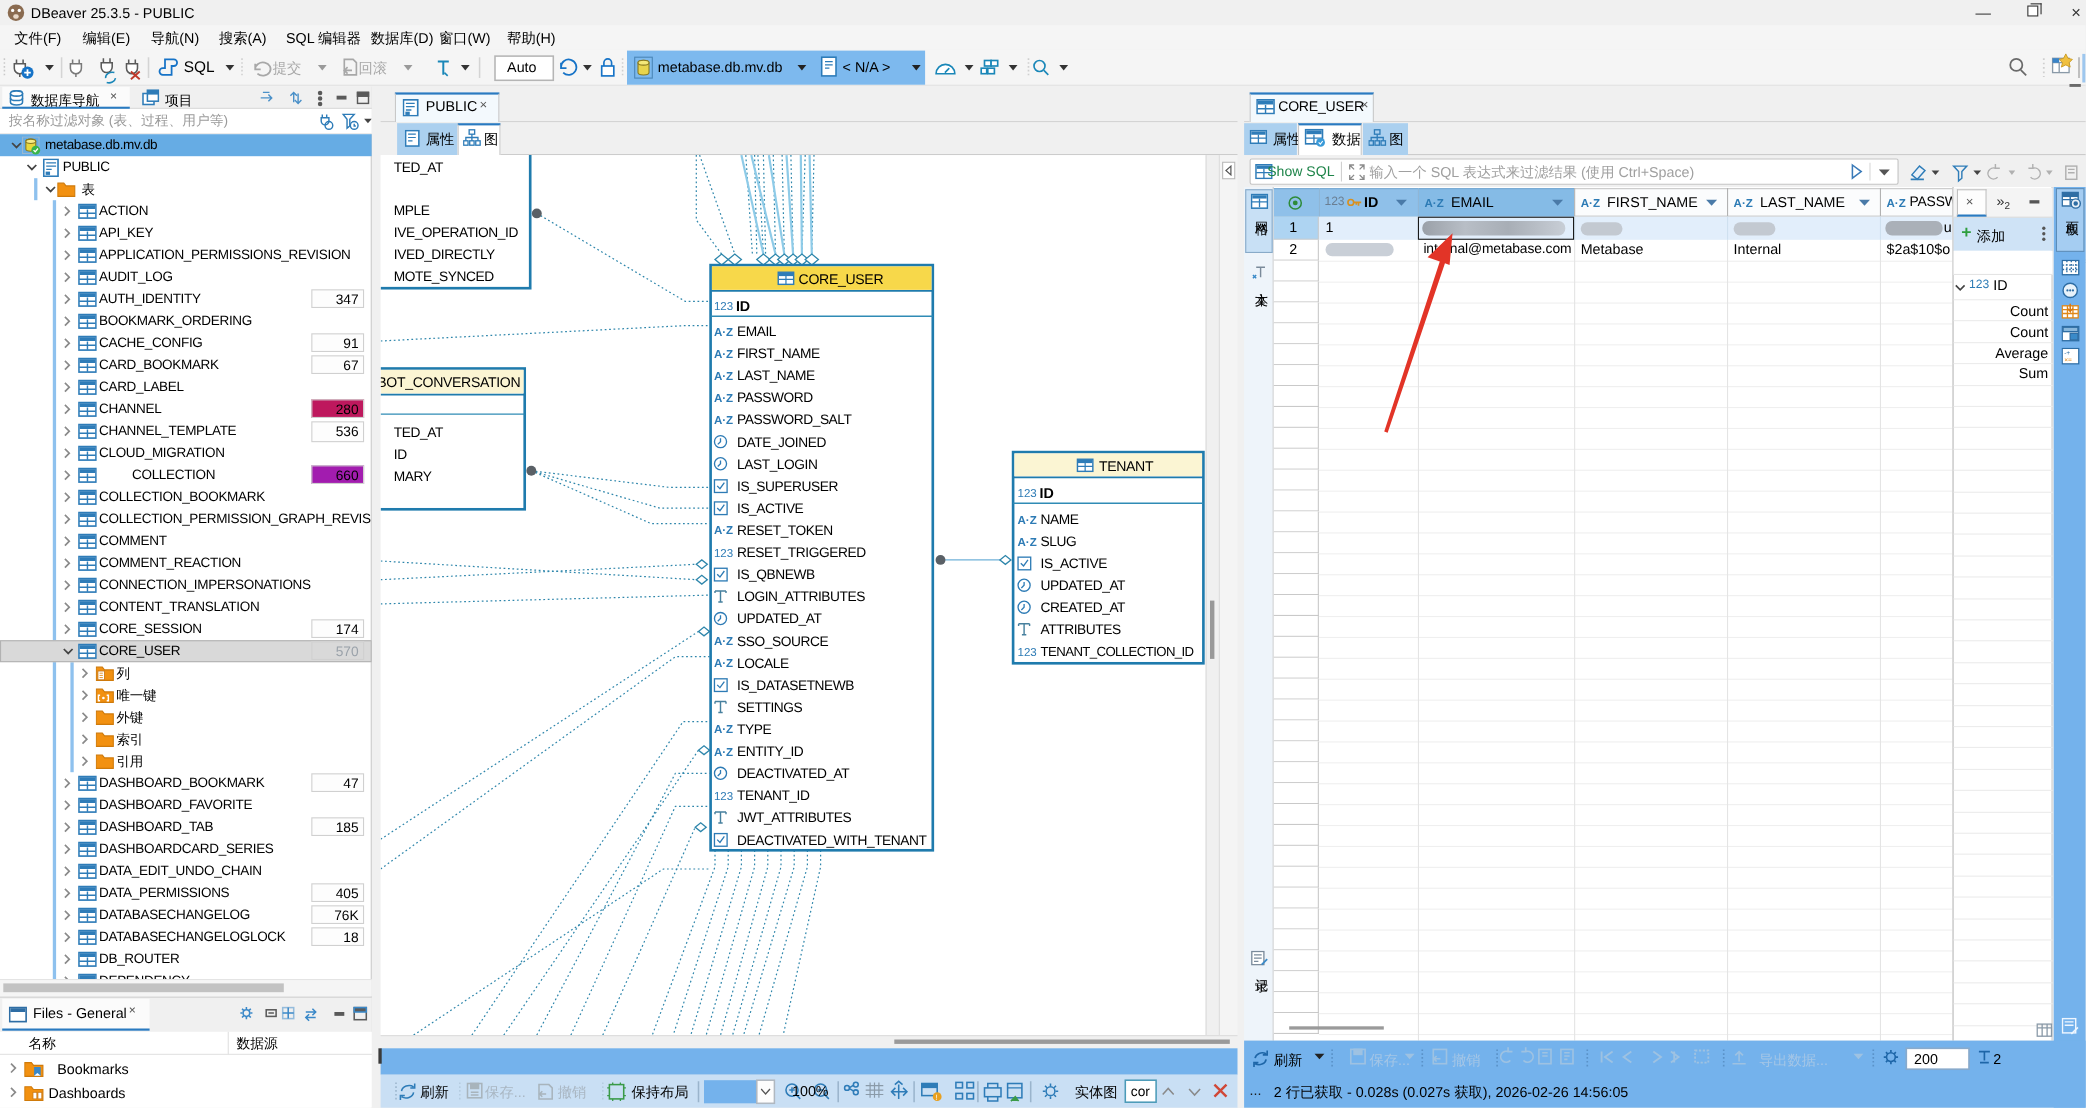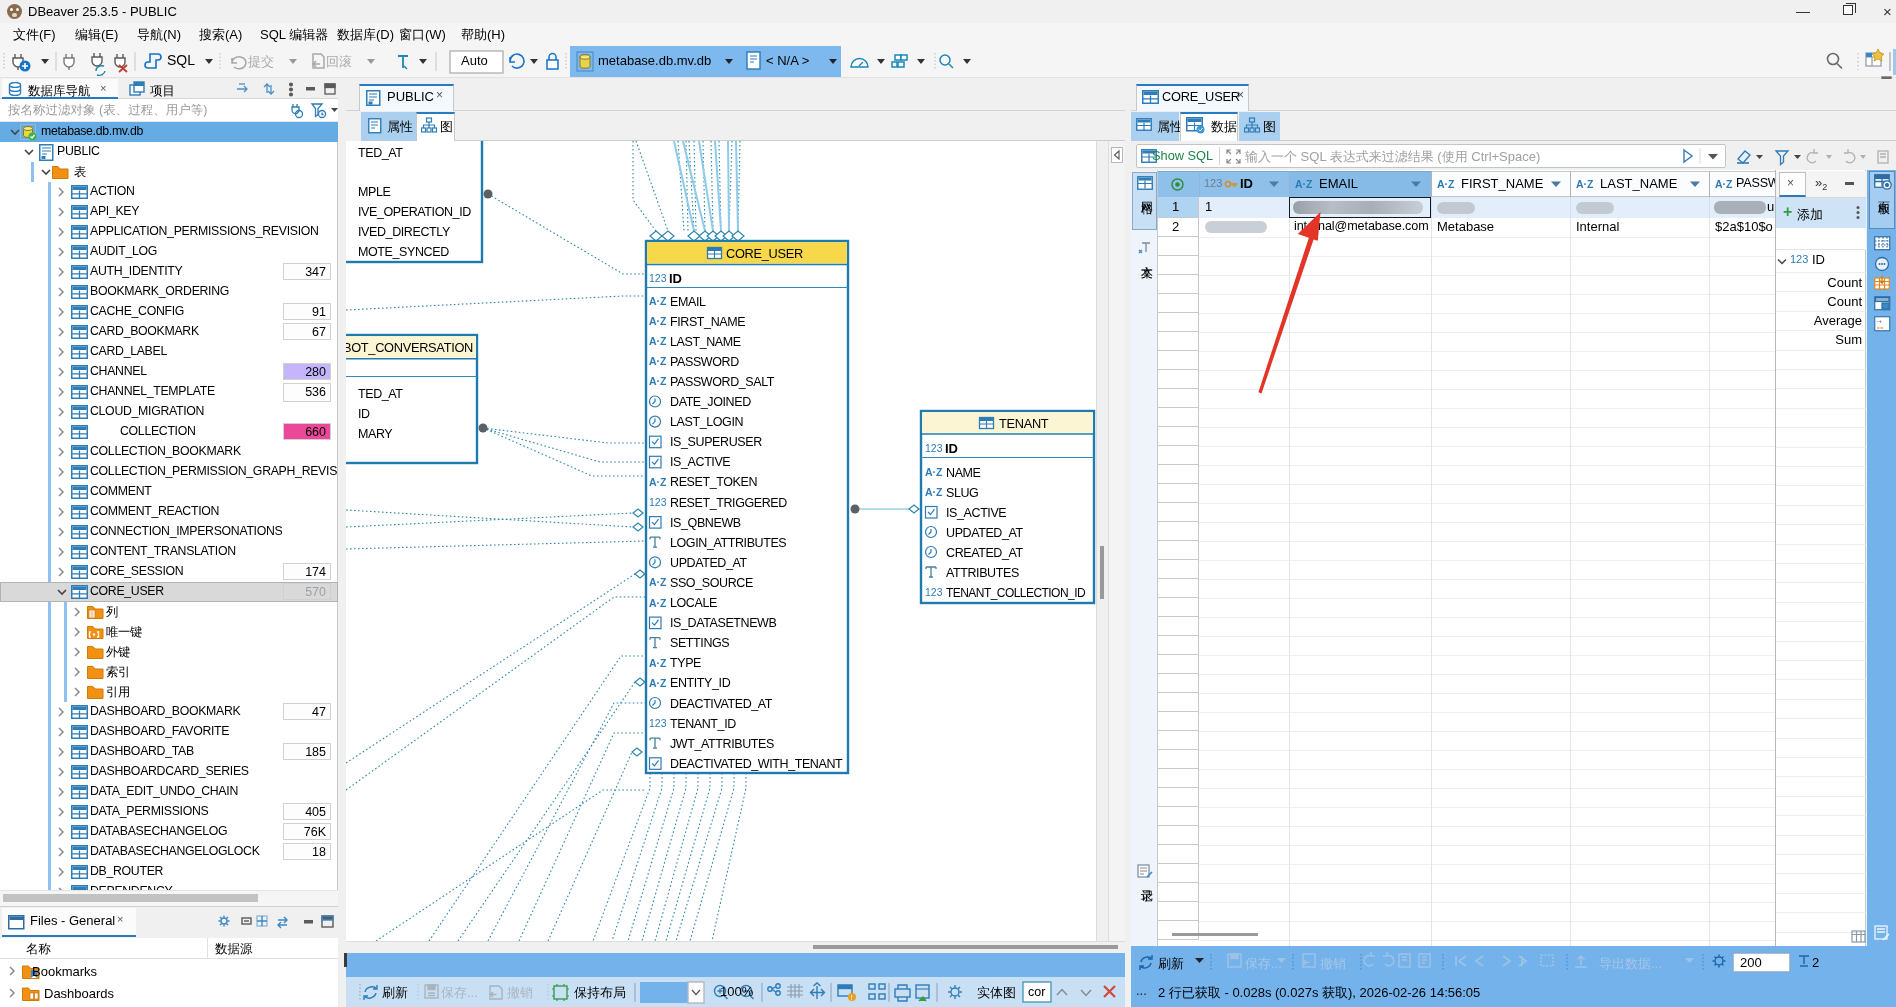--- a/index.html
+++ b/index.html
@@ -311,21 +311,21 @@
       <div class="tx treetx" style="left:90px;top:344px;">CARD_LABEL</div>
       <svg class="abs" style="left:57px;top:367px" width="8" height="10">
         <path d="M2 1 l4 4 -4 4" fill="none" stroke="#8a8a8a" stroke-width="1.5"></path>
       </svg>
       <svg class="abs" style="left:71px;top:365px" width="17" height="14">
         <rect x="0.75" y="0.75" width="15.5" height="12.5" fill="#fff" stroke="#2e7cb8" stroke-width="1.5"></rect>
         <rect x="1.5" y="1.5" width="14" height="3.5" fill="#2e7cb8"></rect>
         <path d="M1 8.8 h15 M8.5 5.5 v7.5" stroke="#2e7cb8" stroke-width="1.3" fill="none"></path>
       </svg>
       <div class="tx treetx" style="left:90px;top:364px;">CHANNEL</div>
-      <div class="abs" style="left:283px;top:363px;width:48px;height:17px;background:#c4b5fd;border:1px solid #d0d0d0;font-size:12.5px;text-align:right;padding:1px 4px 0 0;color:#000;">280</div>
+      <div class="abs" style="left:283px;top:363px;width:48px;height:17px;background:#be185d;border:1px solid #d0d0d0;font-size:12.5px;text-align:right;padding:1px 4px 0 0;color:#000;">280</div>
       <svg class="abs" style="left:57px;top:387px" width="8" height="10">
         <path d="M2 1 l4 4 -4 4" fill="none" stroke="#8a8a8a" stroke-width="1.5"></path>
       </svg>
       <svg class="abs" style="left:71px;top:385px" width="17" height="14">
         <rect x="0.75" y="0.75" width="15.5" height="12.5" fill="#fff" stroke="#2e7cb8" stroke-width="1.5"></rect>
         <rect x="1.5" y="1.5" width="14" height="3.5" fill="#2e7cb8"></rect>
         <path d="M1 8.8 h15 M8.5 5.5 v7.5" stroke="#2e7cb8" stroke-width="1.3" fill="none"></path>
       </svg>
       <div class="tx treetx" style="left:90px;top:384px;">CHANNEL_TEMPLATE</div>
       <div class="abs" style="left:283px;top:383px;width:48px;height:17px;background:#fdfdfd;border:1px solid #d0d0d0;font-size:12.5px;text-align:right;padding:1px 4px 16px 0;color:#000;">536</div>
@@ -340,21 +340,21 @@
       <div class="tx treetx" style="left:90px;top:404px;">CLOUD_MIGRATION</div>
       <svg class="abs" style="left:57px;top:427px" width="8" height="10">
         <path d="M2 1 l4 4 -4 4" fill="none" stroke="#8a8a8a" stroke-width="1.5"></path>
       </svg>
       <svg class="abs" style="left:71px;top:425px" width="17" height="14">
         <rect x="0.75" y="0.75" width="15.5" height="12.5" fill="#fff" stroke="#2e7cb8" stroke-width="1.5"></rect>
         <rect x="1.5" y="1.5" width="14" height="3.5" fill="#2e7cb8"></rect>
         <path d="M1 8.8 h15 M8.5 5.5 v7.5" stroke="#2e7cb8" stroke-width="1.3" fill="none"></path>
       </svg>
       <div class="tx treetx" style="left:90px;top:424px;margin-left:30px;">COLLECTION</div>
-      <div class="abs" style="left:283px;top:423px;width:48px;height:17px;background:#ec4899;border:1px solid #d0d0d0;font-size:12.5px;text-align:right;padding:1px 4px 0 0;color:#000;">660</div>
+      <div class="abs" style="left:283px;top:423px;width:48px;height:17px;background:#a21caf;border:1px solid #d0d0d0;font-size:12.5px;text-align:right;padding:1px 4px 0 0;color:#000;">660</div>
       <svg class="abs" style="left:57px;top:447px" width="8" height="10">
         <path d="M2 1 l4 4 -4 4" fill="none" stroke="#8a8a8a" stroke-width="1.5"></path>
       </svg>
       <svg class="abs" style="left:71px;top:445px" width="17" height="14">
         <rect x="0.75" y="0.75" width="15.5" height="12.5" fill="#fff" stroke="#2e7cb8" stroke-width="1.5"></rect>
         <rect x="1.5" y="1.5" width="14" height="3.5" fill="#2e7cb8"></rect>
         <path d="M1 8.8 h15 M8.5 5.5 v7.5" stroke="#2e7cb8" stroke-width="1.3" fill="none"></path>
       </svg>
       <div class="tx treetx" style="left:90px;top:444px;">COLLECTION_BOOKMARK</div>
       <svg class="abs" style="left:57px;top:467px" width="8" height="10">
@@ -588,21 +588,21 @@
     <div class="tx" style="left:215px;top:941px;font-size:12.5px;">数据源</div>
     <div class="abs" style="left:0;top:959px;width:338px;height:48px;background:#fff;"></div>
     <svg class="abs" style="left:8px;top:966px" width="8" height="10">
       <path d="M2 1 l4 4 -4 4" fill="none" stroke="#8a8a8a" stroke-width="1.5"></path>
     </svg>
     <svg class="abs" style="left:22px;top:963px" width="18" height="17">
       <path d="M0.5 3 h6 l2 2.5 h8.5 v10 h-16.5 z" fill="#f29111" stroke="#cf7a0a"></path>
       <rect x="9" y="7" width="6" height="8" fill="#3a88c8"></rect>
       <path d="M9 15 l3 -2.5 3 2.5" fill="#fff"></path>
     </svg>
-    <div class="tx" style="left:32px;top:964px;">Bookmarks</div>
+    <div class="tx" style="left:52px;top:964px;">Bookmarks</div>
     <svg class="abs" style="left:8px;top:988px" width="8" height="10">
       <path d="M2 1 l4 4 -4 4" fill="none" stroke="#8a8a8a" stroke-width="1.5"></path>
     </svg>
     <svg class="abs" style="left:22px;top:985px" width="18" height="17">
       <path d="M0.5 3 h6 l2 2.5 h8.5 v10 h-16.5 z" fill="#f29111" stroke="#cf7a0a"></path>
       <rect x="8" y="8" width="3.5" height="6" fill="#fff" stroke="#c87818" stroke-width="0.7"></rect>
       <rect x="12.5" y="8" width="3.5" height="6" fill="#fff" stroke="#c87818" stroke-width="0.7"></rect>
     </svg>
     <div class="tx" style="left:44px;top:986px;">Dashboards</div>
   </div>

